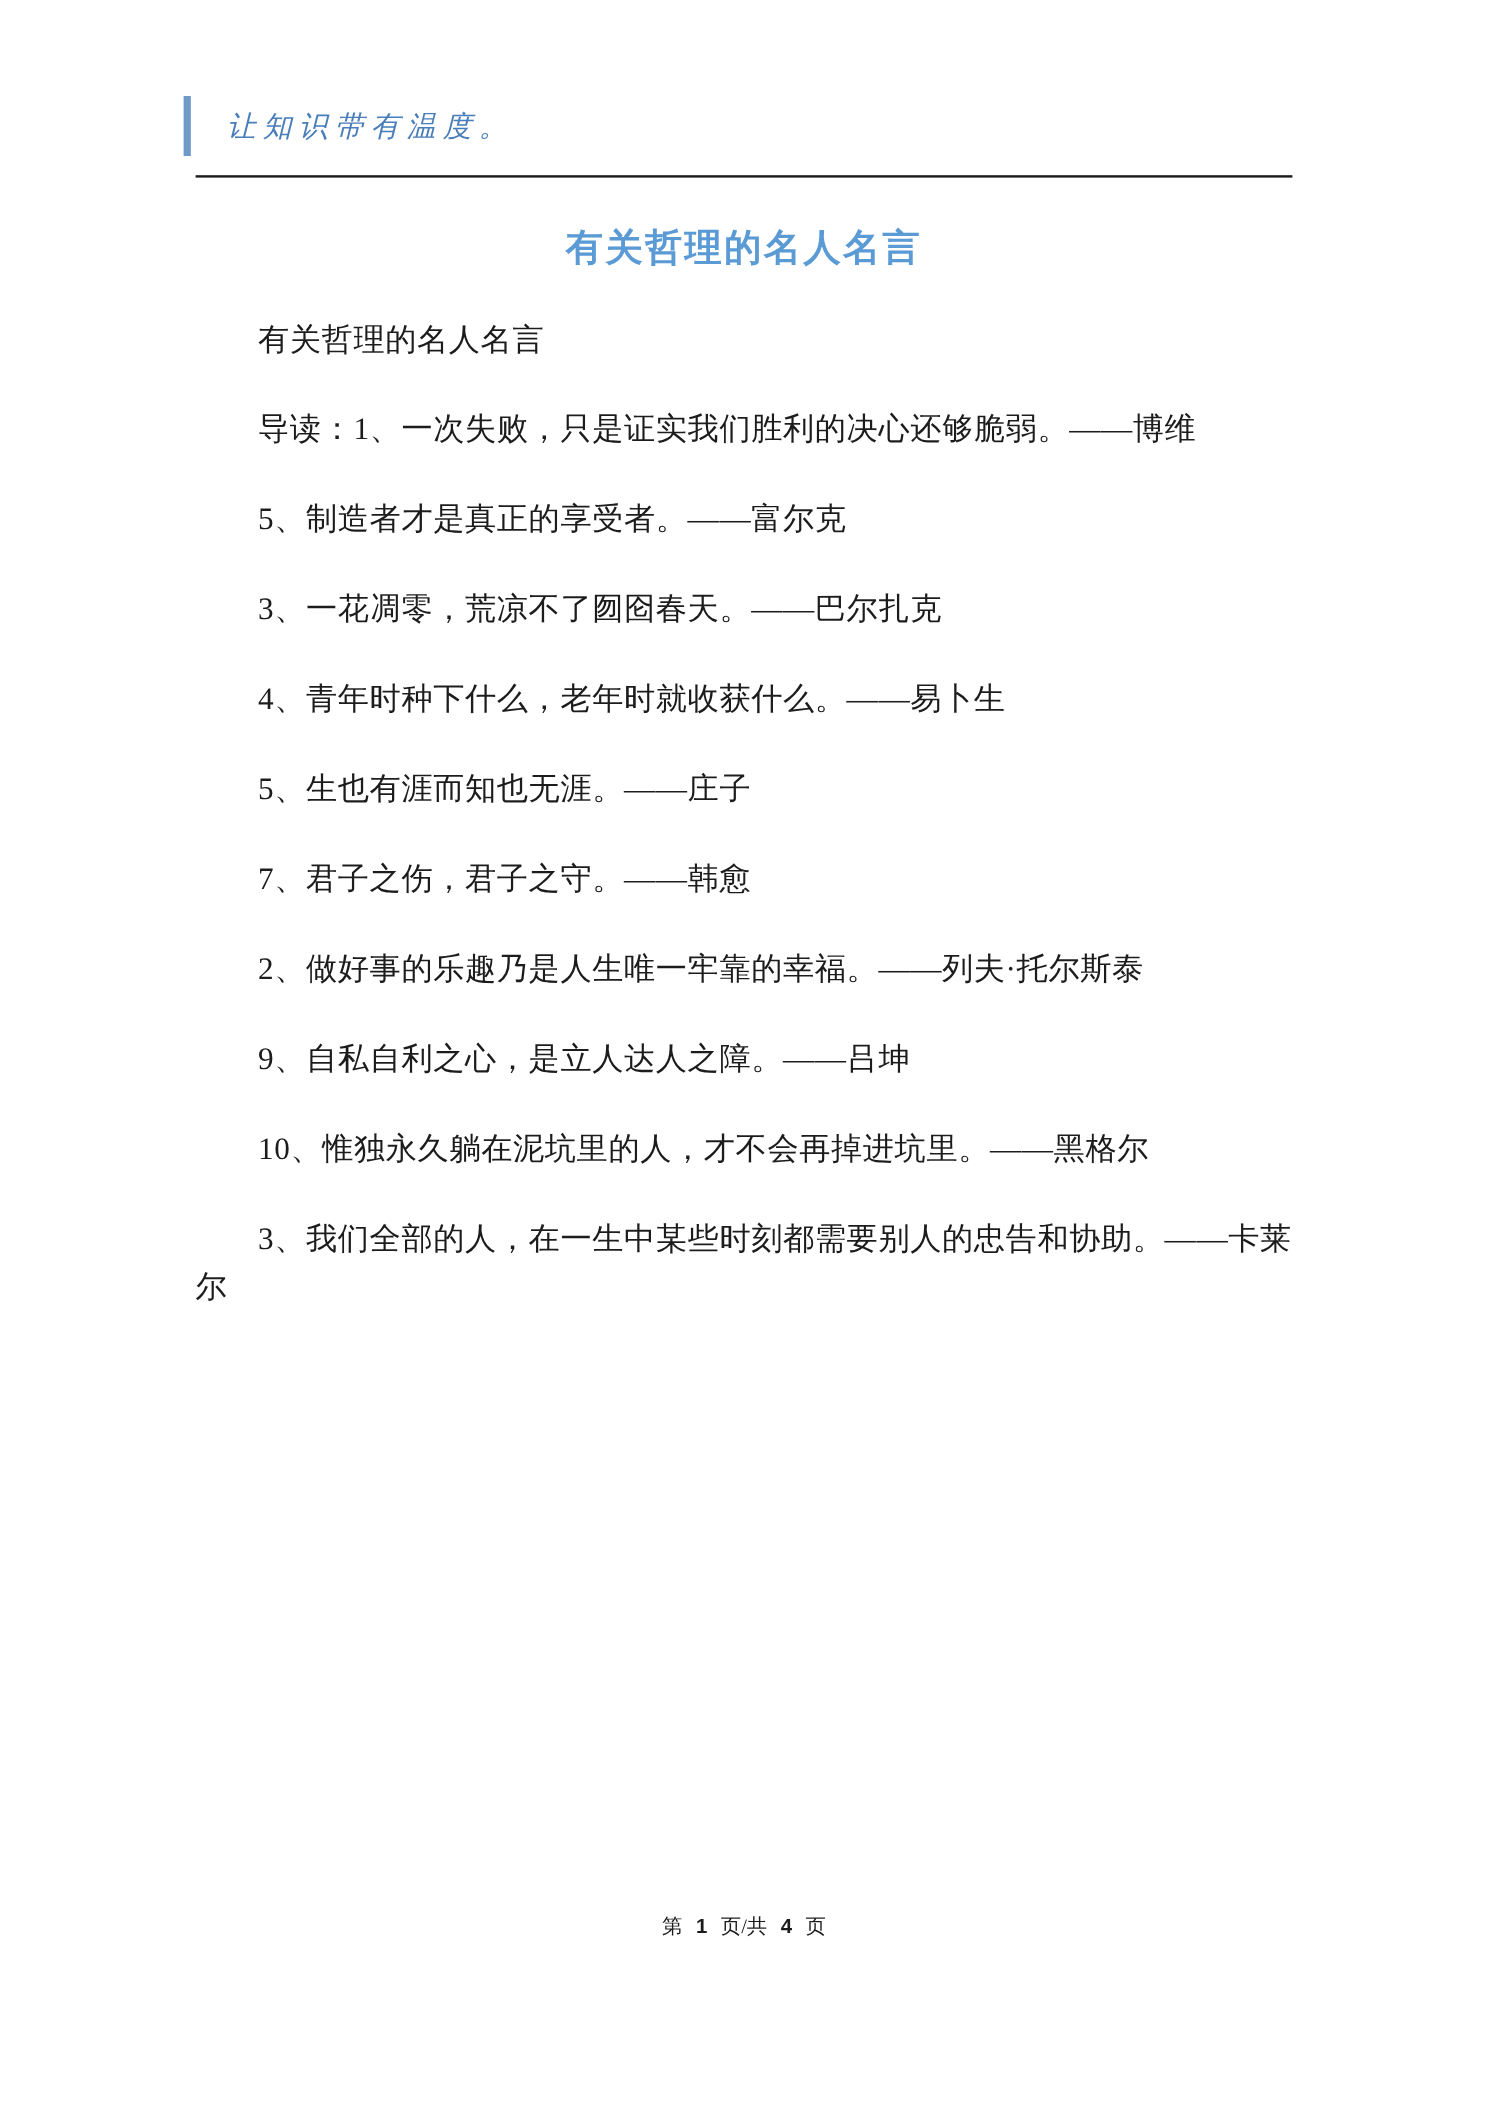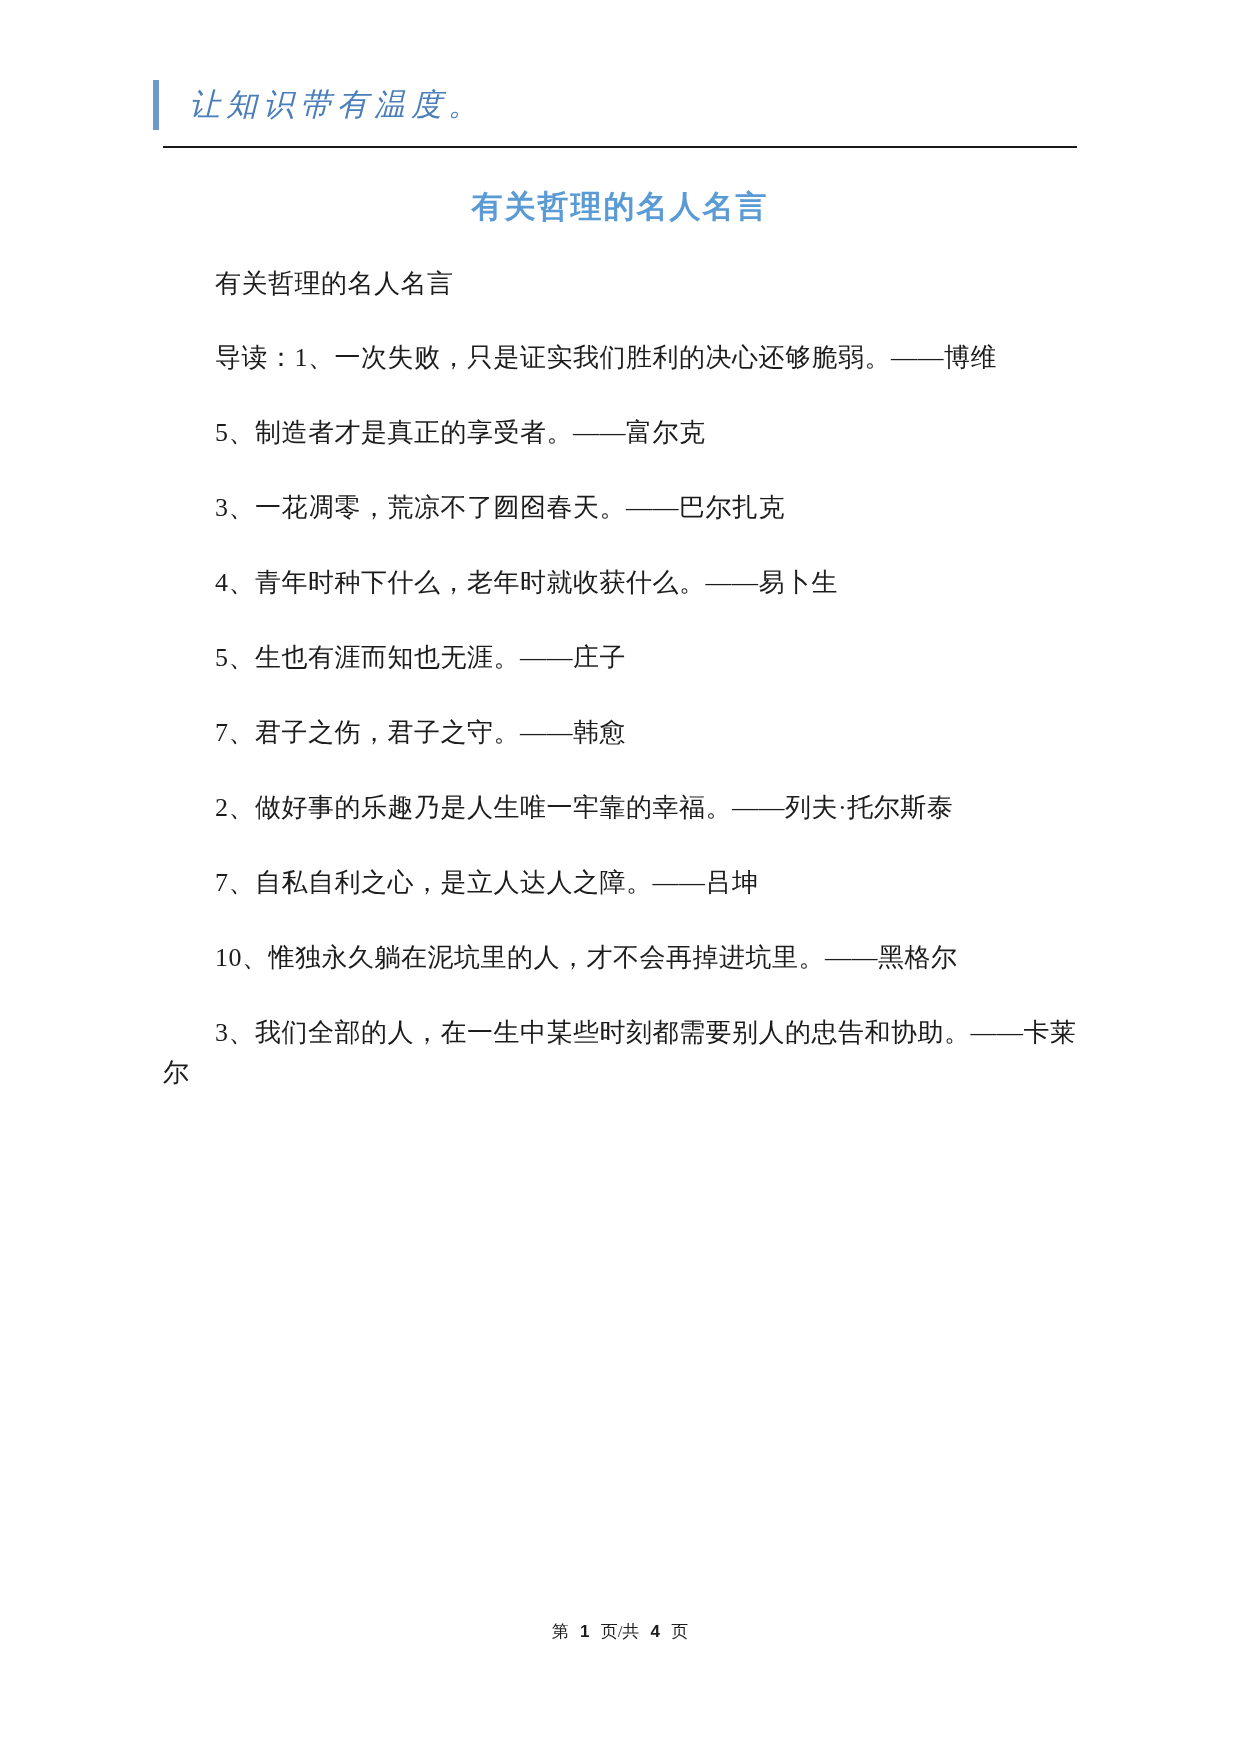--- a/index.html
+++ b/index.html
@@ -27,21 +27,21 @@
   .slogan-bar {
     width: 6px;
     height: 50px;
     background: #6d9ac9;
     margin-right: 30px;
     flex: 0 0 auto;
   }
   .slogan-text {
     font-family: "Liberation Serif", "DejaVu Serif", serif;
     font-style: italic;
-    font-size: 31px;
+    font-size: 24px;
     letter-spacing: 6px;
     color: #4a7ebb;
   }
   .header-rule {
     border: none;
     border-top: 2px solid #1a1a1a;
     margin: 16px 0 0 0;
   }
   
   .doc-title {
@@ -69,21 +69,20 @@
   
   .page-footer {
     position: absolute;
     top: 1594px;
     left: 0;
     width: 1240px;
     text-align: center;
     font-size: 17px;
     color: #1c1c1c;
     font-family: "Liberation Serif", serif;
-    margin-top: 26px;
   }
   .page-footer .num {
     font-family: "Liberation Sans", sans-serif;
     font-weight: 700;
     margin: 0 6px;
   }
   .page-footer .lbl { margin: 0 1px; }
 </style>
 </head>
 <body>
@@ -100,21 +99,21 @@
 
   <div class="body-text">
     <p class="sans">有关哲理的名人名言</p>
     <p>导读：1、一次失败，只是证实我们胜利的决心还够脆弱。——博维</p>
     <p>5、制造者才是真正的享受者。——富尔克</p>
     <p>3、一花凋零，荒凉不了囫囵春天。——巴尔扎克</p>
     <p>4、青年时种下什么，老年时就收获什么。——易卜生</p>
     <p>5、生也有涯而知也无涯。——庄子</p>
     <p>7、君子之伤，君子之守。——韩愈</p>
     <p>2、做好事的乐趣乃是人生唯一牢靠的幸福。——列夫·托尔斯泰</p>
-    <p>7、自私自利之心，是立人达人之障。——吕坤</p>
+    <p>9、自私自利之心，是立人达人之障。——吕坤</p>
     <p>10、惟独永久躺在泥坑里的人，才不会再掉进坑里。——黑格尔</p>
     <p>3、我们全部的人，在一生中某些时刻都需要别人的忠告和协助。——卡莱尔</p>
   </div>
 
 </div>
 
 <div class="page-footer">
   <span class="lbl">第</span>
   <span class="num">1</span>
   <span class="lbl">页/共</span>

